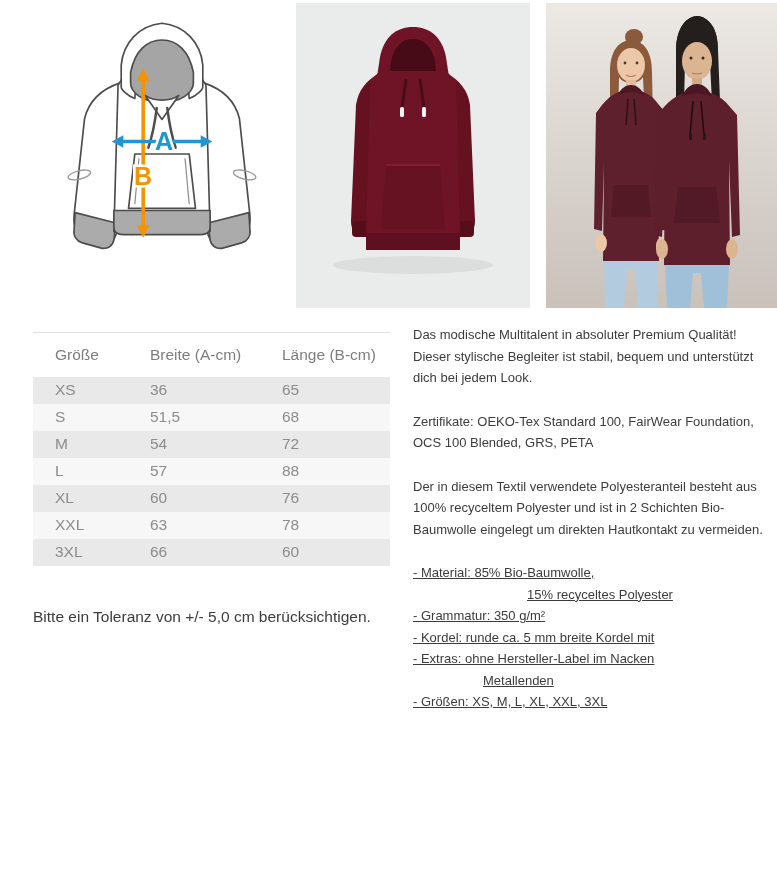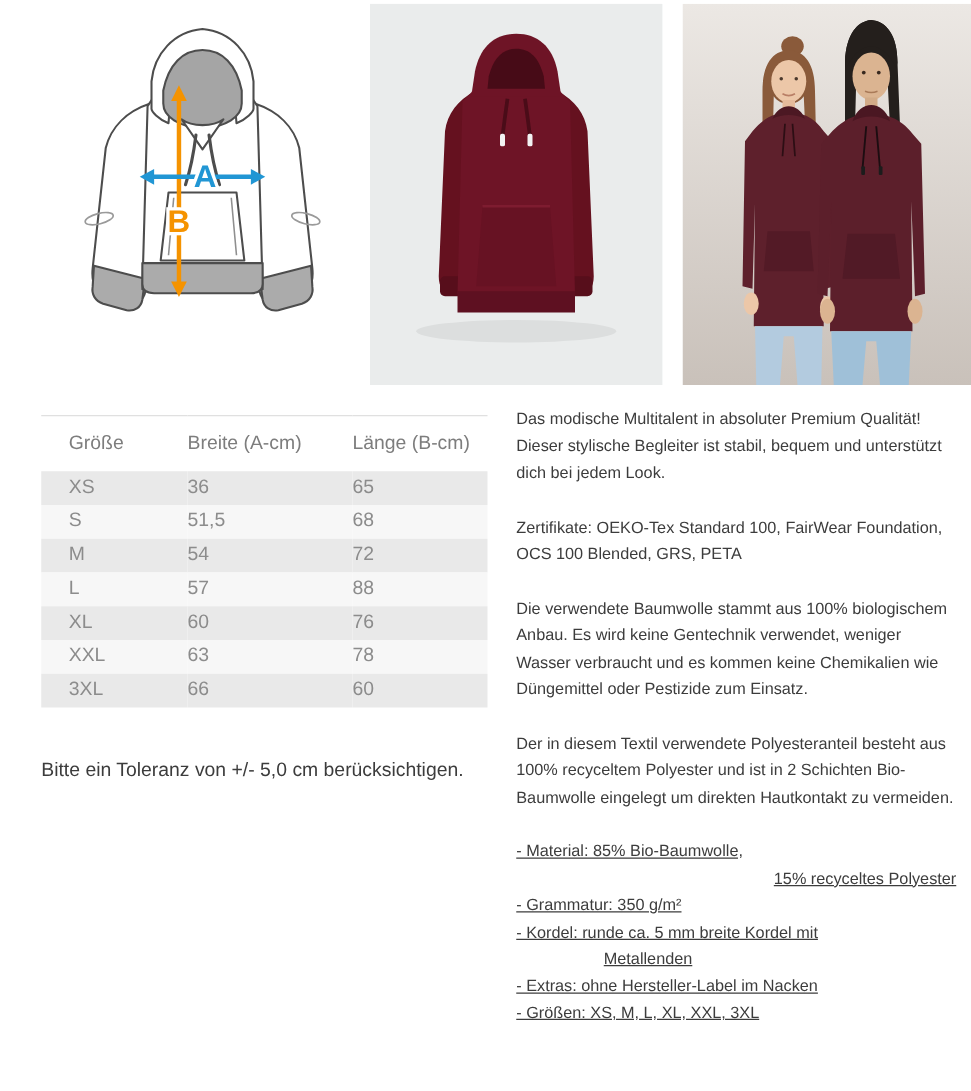--- a/index.html
+++ b/index.html
@@ -25,21 +25,21 @@
   table.size-table tbody tr:nth-child(odd)  { background:#e9e9e9; }
   table.size-table tbody tr:nth-child(even) { background:#f7f7f7; }
   .tolerance { margin-top:42px; font-size:15.5px; color:#3c3c3c; }
 
   
   .desc-col { position:absolute; left:413px; top:324px; width:352px;
               font-size:13px; line-height:21.5px; color:#3c3c3c; }
   .desc-col p { margin:0 0 22px 0; }
   .spec-list  { margin:0;text-decoration:underline; }
   .spec-line  { }
-  .spec-cont-material { margin-left:114px;text-align:right; }
+  .spec-cont-material { margin-left:114px; }
   .spec-cont-kordel   { margin-left:70px; }
 </style>
 </head>
 <body>
 
 <div class="stage">
 
   <div class="photo-sketch">
     <svg viewBox="0 0 220 260">
       <g stroke="#4d4d4d" stroke-width="1.6" fill="#ffffff" stroke-linejoin="round">
@@ -213,27 +213,26 @@
           <td>60</td>
         </tr>
       </tbody>
     </table>
     <div class="tolerance">Bitte ein Toleranz von +/- 5,0 cm berücksichtigen.</div>
   </div>
 
   <div class="desc-col">
     <p>Das modische Multitalent in absoluter Premi­um Qualität! Dieser stylische Begleiter ist stabil, bequem und unterstützt dich bei jedem Look.</p>
     <p>Zertifikate: OEKO-Tex Standard 100, FairWear Foundation, OCS 100 Blended, GRS, PETA</p>
-    <p>Die verwendete Baumwolle stammt aus 100% biologischem Anbau. Es wird keine Gentech­nik verwendet, weniger Wasser verbraucht und es kommen keine Chemikalien wie Dün­gemittel oder Pestizide zum Einsatz.</p>
     <p>Der in diesem Textil verwendete Polyesteran­teil besteht aus 100% recyceltem Polyester und ist in 2 Schichten Bio-Baumwolle einge­legt um direkten Hautkontakt zu vermeiden.</p>
 
     <div class="spec-list">
       <div class="spec-line">- Material: 85% Bio-Baumwolle,</div>
       <div class="spec-line spec-cont-material">15% recyceltes Polyester</div>
       <div class="spec-line">- Grammatur: 350 g/m²</div>
       <div class="spec-line">- Kordel: runde ca. 5 mm breite Kordel mit</div>
+      <div class="spec-line">- Extras: ohne Hersteller-Label im Nacken</div>
       <div class="spec-line spec-cont-kordel">Metallenden</div>
-      <div class="spec-line">- Extras: ohne Hersteller-Label im Nacken</div>
       <div class="spec-line">- Größen:  XS, M, L, XL, XXL, 3XL</div>
     </div>
   </div>
 
 </div>
 
 </body></html>

